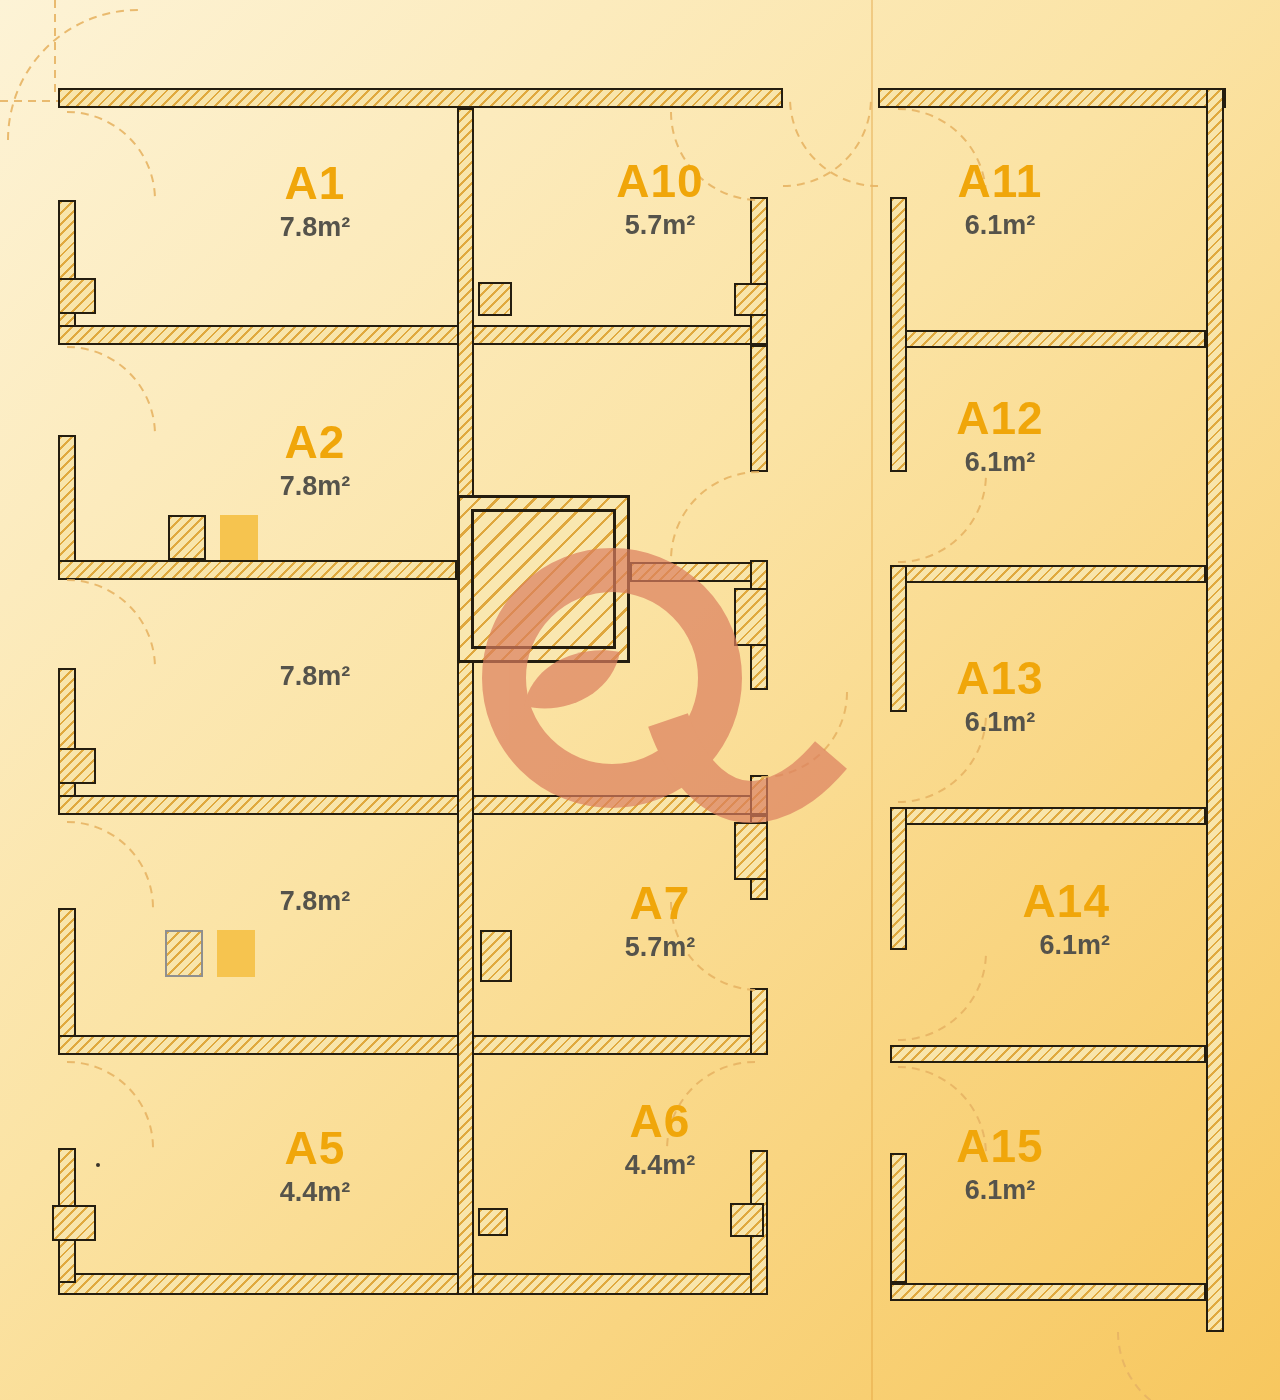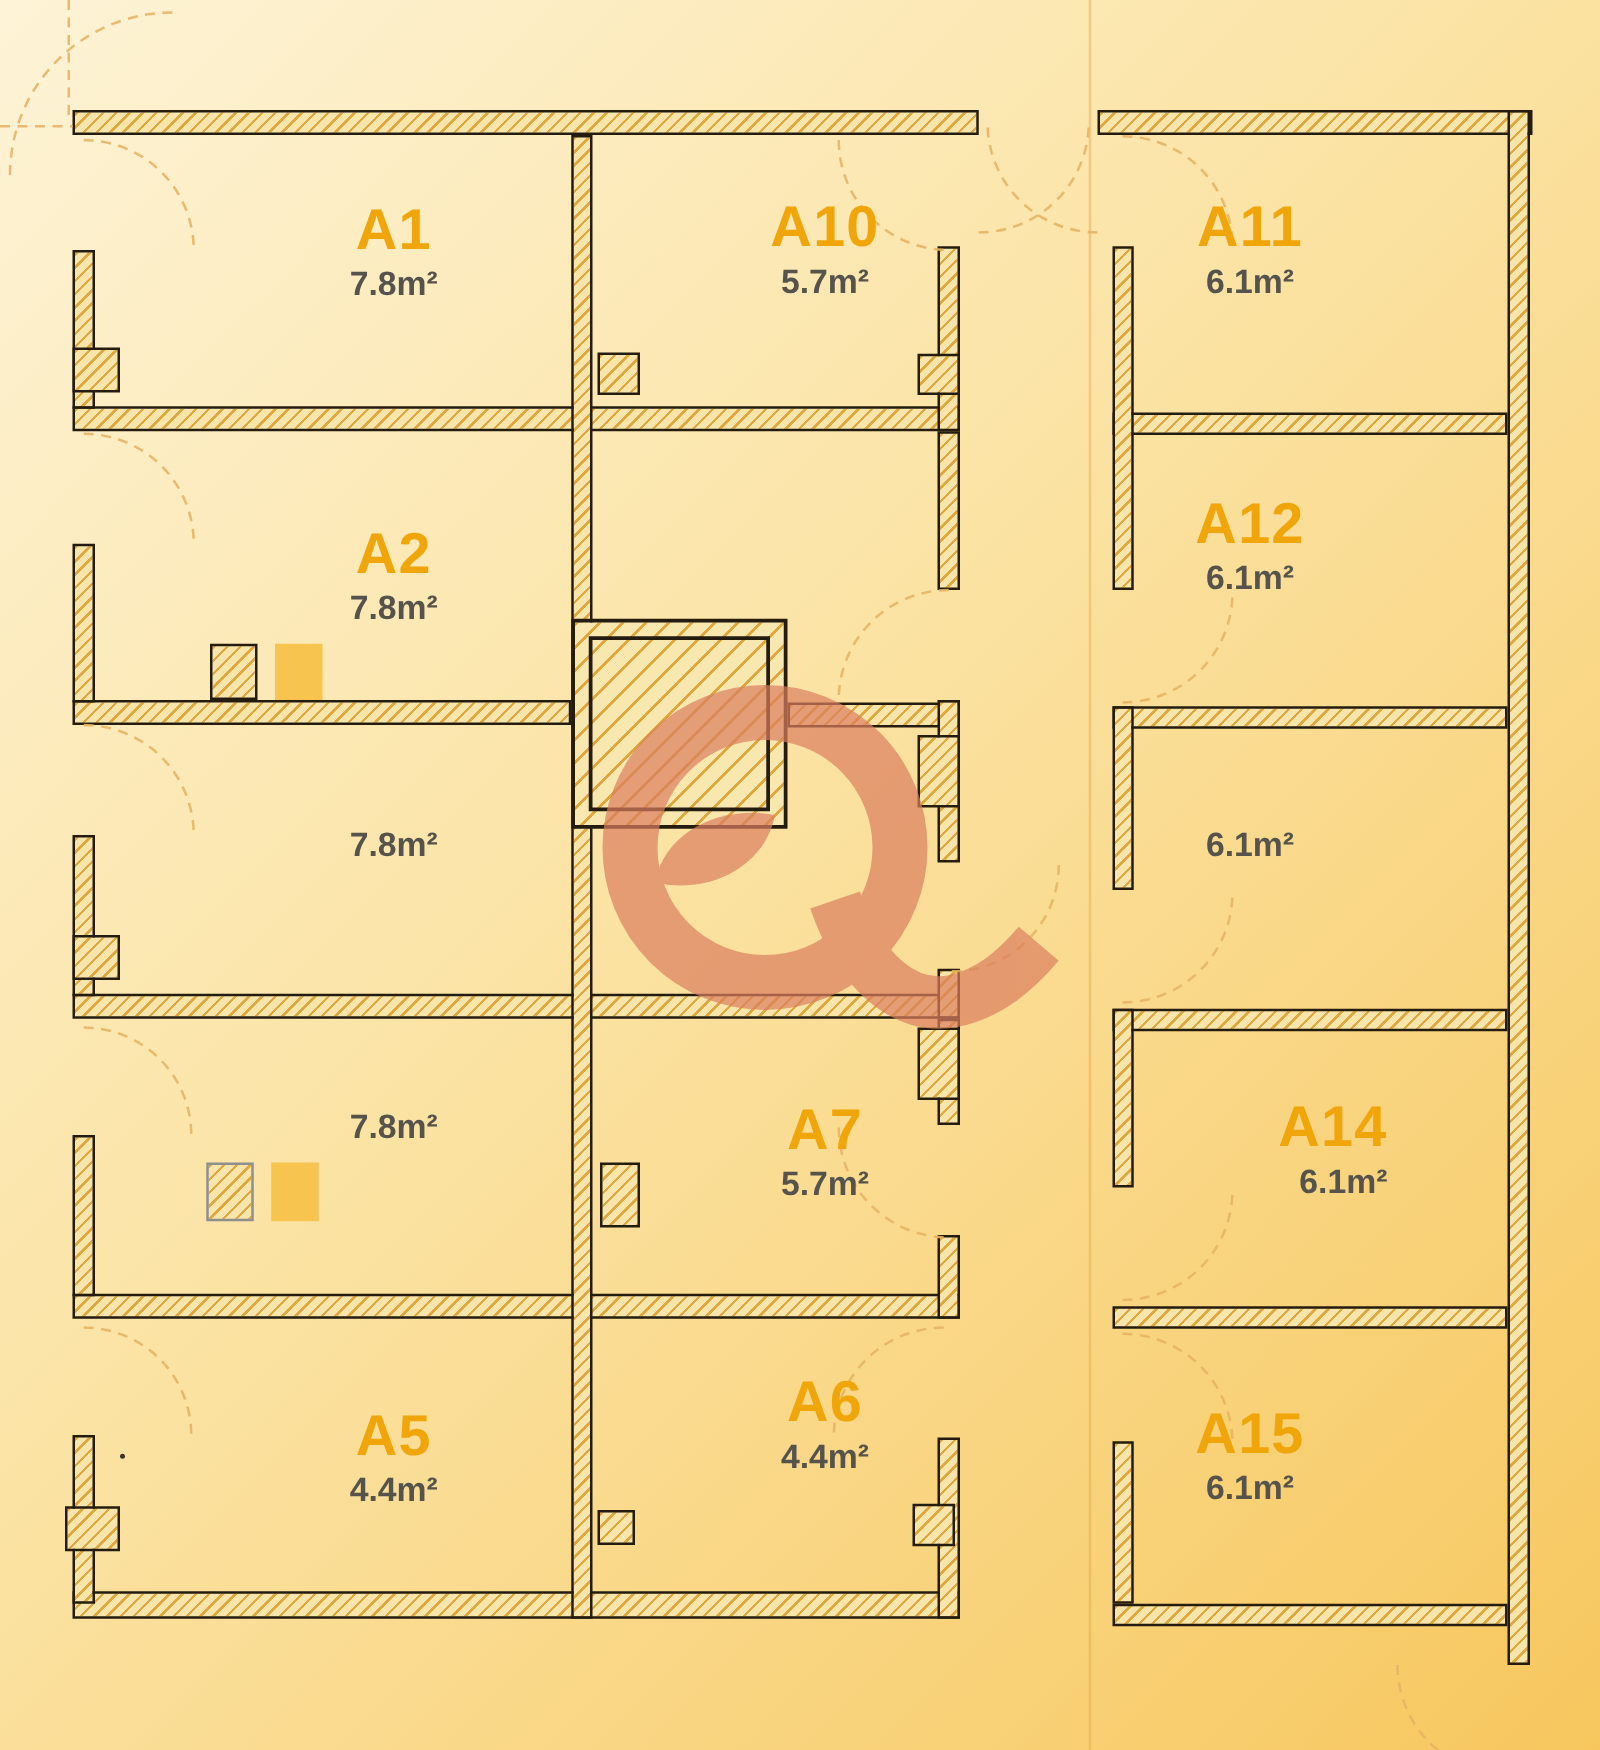--- a/index.html
+++ b/index.html
@@ -180,20 +180,21 @@
 
   <div class="room" style="left:890px;top:158px;">
     <div class="rid">A11</div>
     <div class="rarea">6.1m²</div>
   </div>
   <div class="room" style="left:890px;top:395px;">
     <div class="rid">A12</div>
     <div class="rarea">6.1m²</div>
   </div>
   <div class="room" style="left:890px;top:655px;">
+    <div class="rid">A13</div>
     <div class="rarea">6.1m²</div>
   </div>
   <div class="room" style="left:890px;top:878px;text-align:right;">
     <div class="rid">A14</div>
     <div class="rarea">6.1m²</div>
   </div>
   <div class="room" style="left:890px;top:1123px;">
     <div class="rid">A15</div>
     <div class="rarea">6.1m²</div>
   </div>

